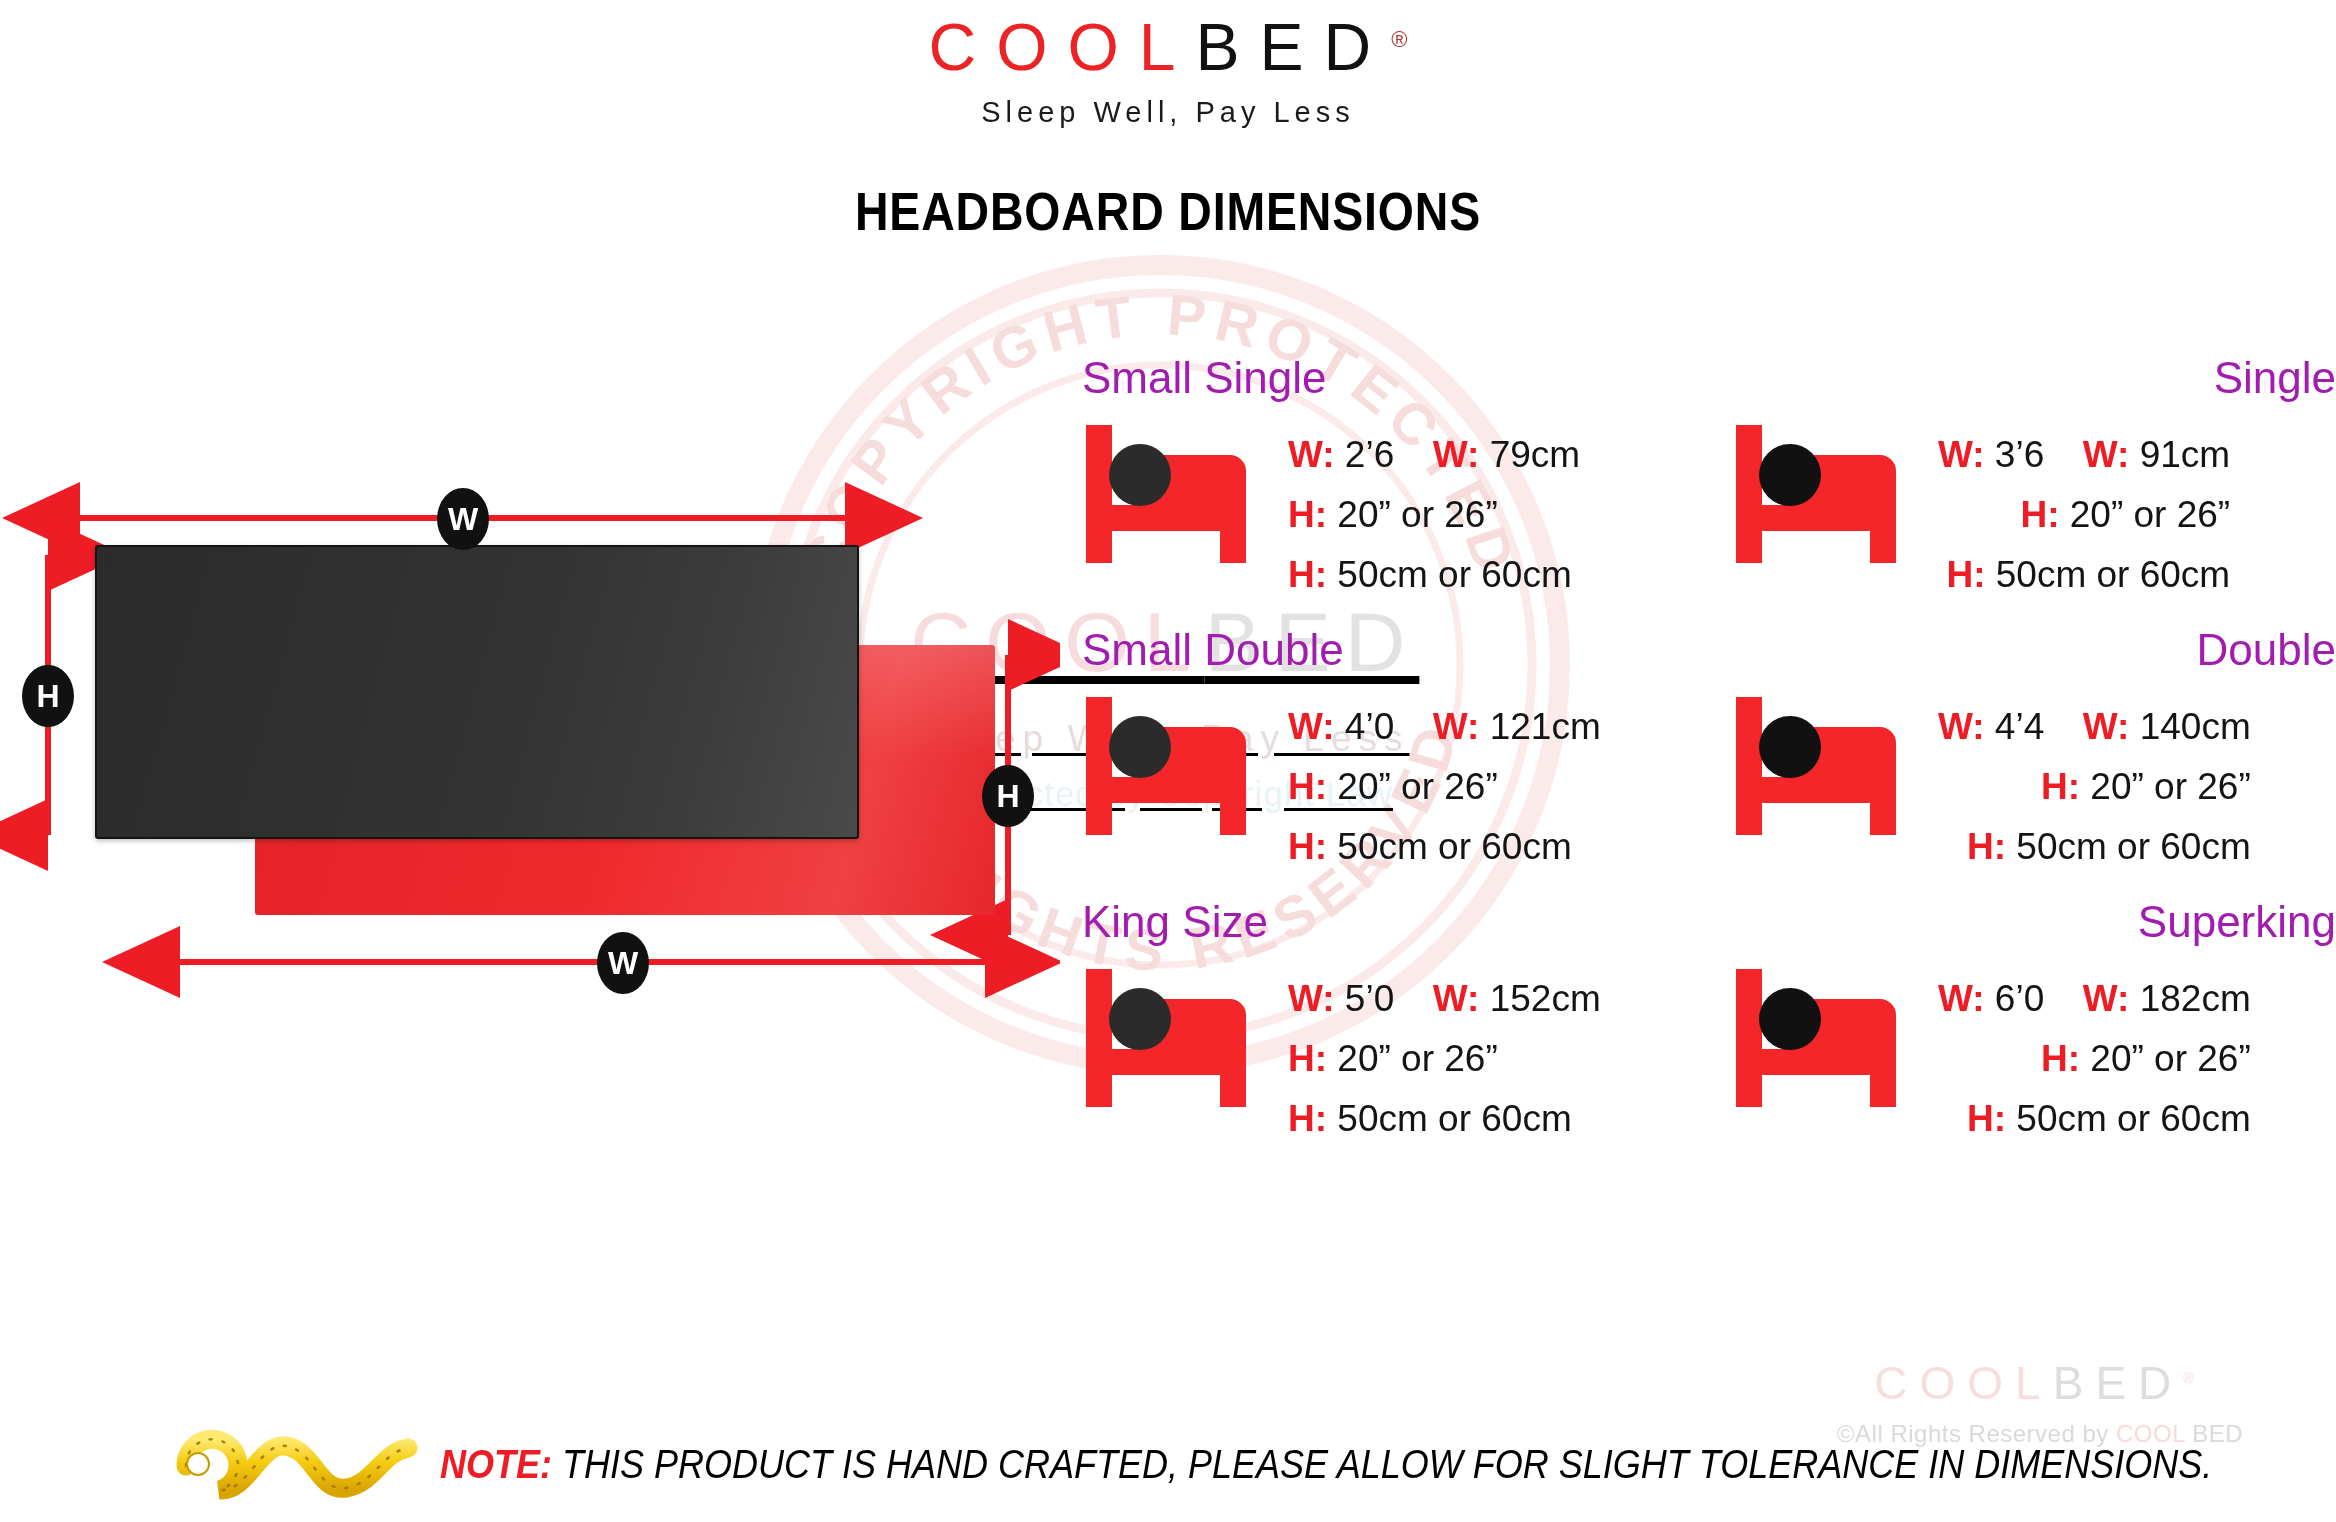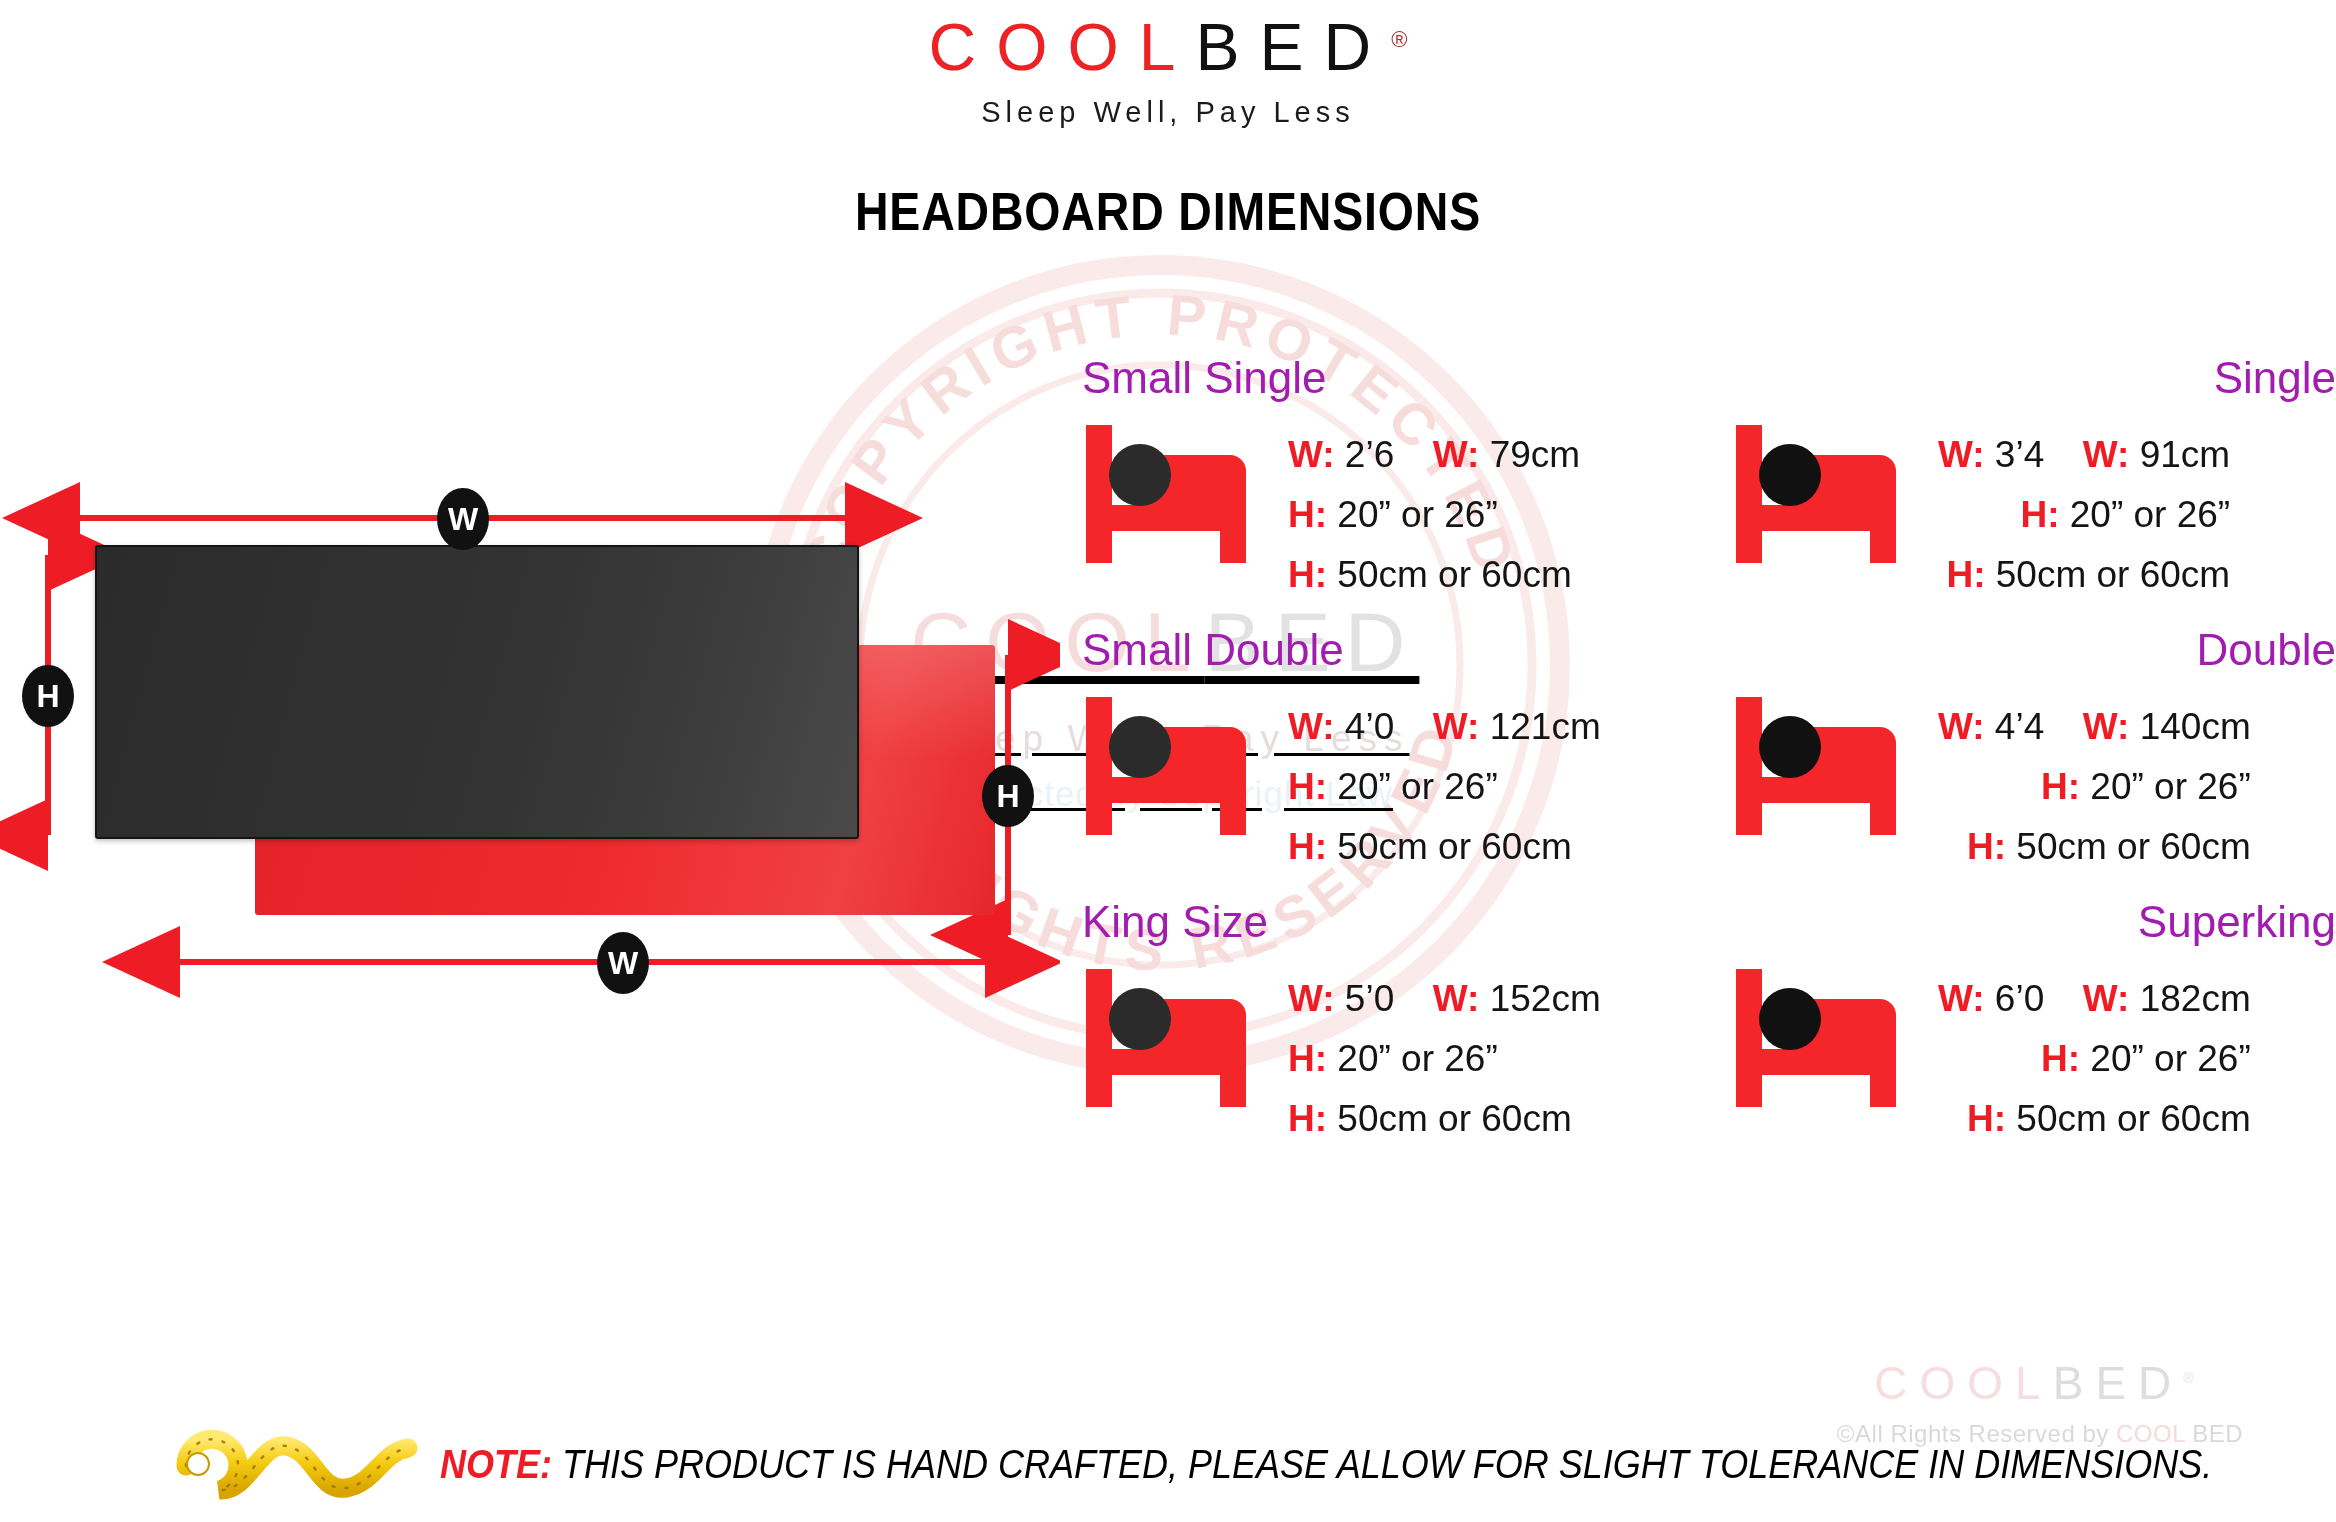--- a/index.html
+++ b/index.html
@@ -330,21 +330,21 @@
             <path d="M60 38 H150 a16 16 0 0 1 16 16 V112 H60 Z" fill="#f5262a"></path>
             <rect x="6" y="88" width="160" height="26" fill="#f5262a"></rect>
             <rect x="6" y="112" width="26" height="34" fill="#f5262a"></rect>
             <rect x="140" y="112" width="26" height="34" fill="#f5262a"></rect>
             <circle cx="60" cy="58" r="31" fill="#111111"></circle>
           </svg>
         </div>
         <div class="specs">
           <div class="spec-line">
             <span class="k">W:</span>
-            <span>3’4</span>
+            <span>3’6</span>
             <span class="gap"></span>
             <span class="k">W:</span>
             <span>91cm</span>
           </div>
           <div class="spec-line">
             <span class="k">H:</span>
             <span>20” or 26”</span>
           </div>
           <div class="spec-line">
             <span class="k">H:</span>

